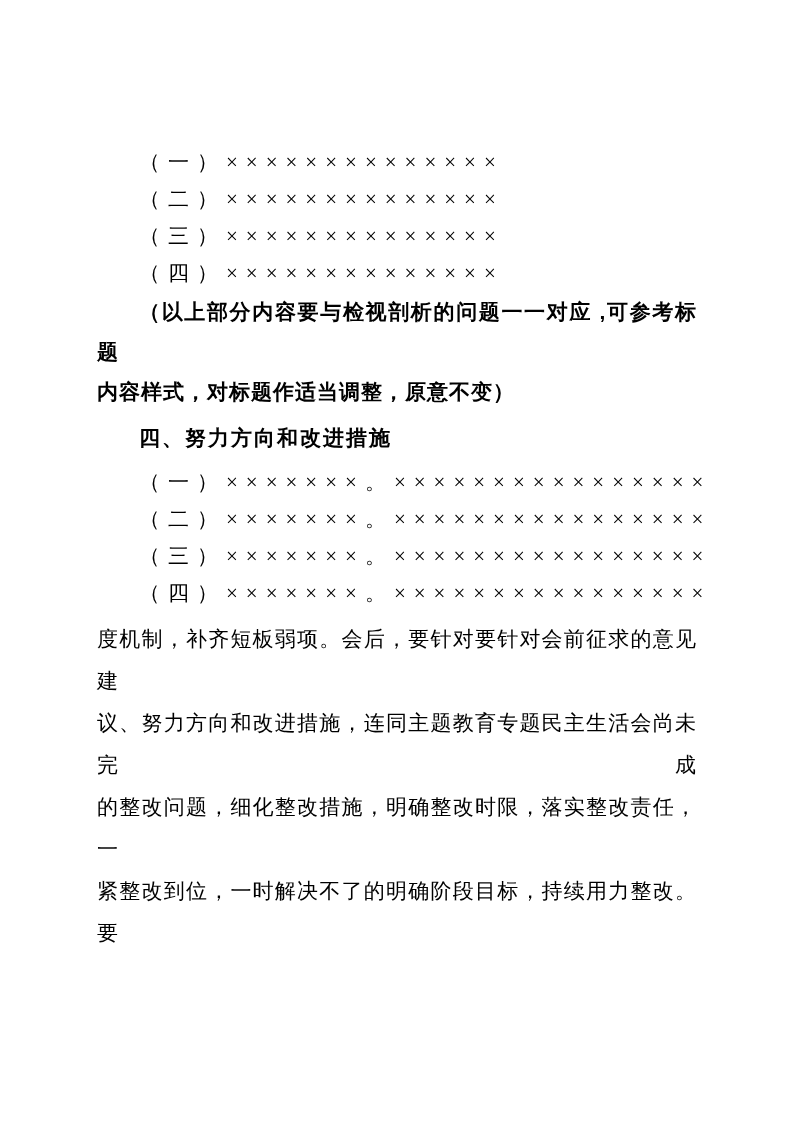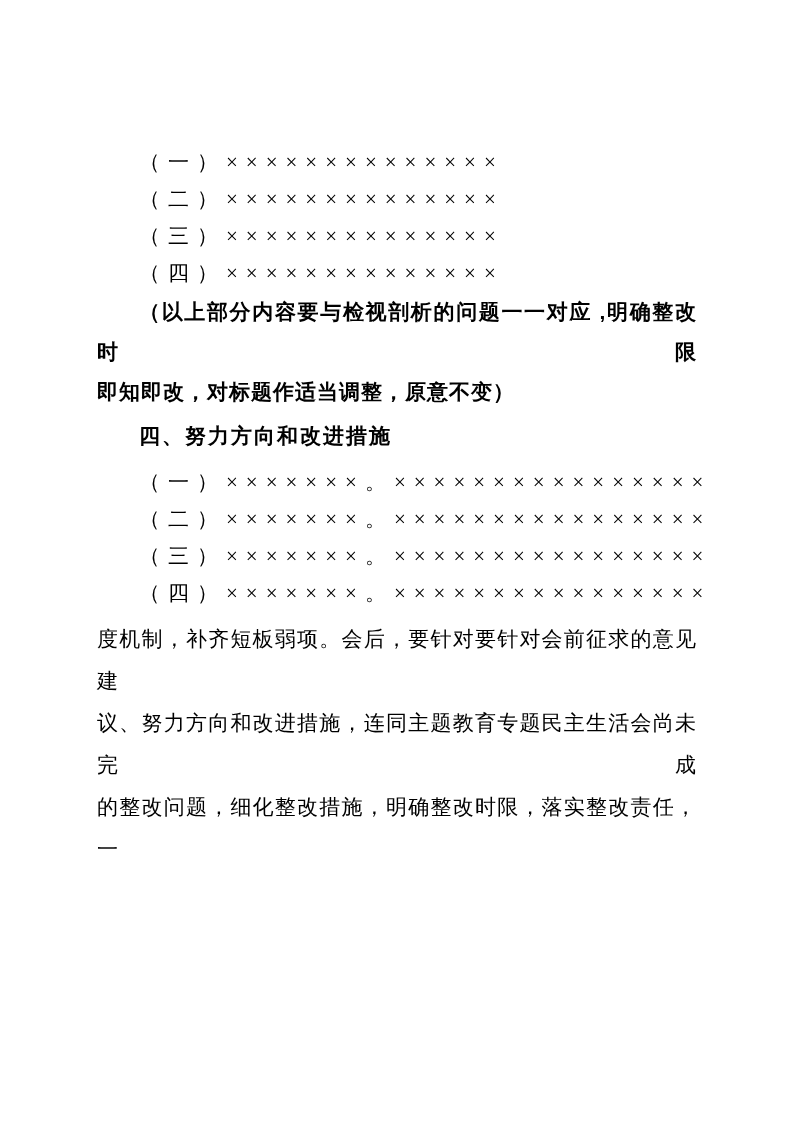--- a/index.html
+++ b/index.html
@@ -32,21 +32,21 @@
     line-height: 40px;
     letter-spacing: 1px;
   }
   .bold-line.first {
     text-indent: 2em;
     text-align: justify;
     text-align-last: justify;
   }
   
   .heading {
-    font-family: Liberation Mono, monospace;
+    font-family: Liberation Sans, sans-serif;
     font-weight: 700;
     font-size: 21px;
     line-height: 44px;
     text-indent: 2em;
     letter-spacing: 2px;
     margin-top: 4px;
   }
   .measures { margin-top: 4px; }
   
   .body-par { margin-top: 6px; }
@@ -65,33 +65,34 @@
 <div class="page">
 
   <div>
     <div class="xline">（一）××××××××××××××</div>
     <div class="xline">（二）××××××××××××××</div>
     <div class="xline">（三）××××××××××××××</div>
     <div class="xline">（四）××××××××××××××</div>
   </div>
 
   <div>
-    <div class="bold-line first">（以上部分内容要与检视剖析的问题一一对应 ,明确整改时限</div>
-    <div class="bold-line">即知即改，对标题作适当调整，原意不变）</div>
+    <div class="bold-line first">（以上部分内容要与检视剖析的问题一一对应 ,可参考标题</div>
+    <div class="bold-line">内容样式，对标题作适当调整，原意不变）</div>
   </div>
 
   <div class="heading">四、努力方向和改进措施</div>
 
   <div class="measures">
     <div class="xline">（一）×××××××。××××××××××××××××</div>
     <div class="xline">（二）×××××××。××××××××××××××××</div>
     <div class="xline">（三）×××××××。××××××××××××××××</div>
     <div class="xline">（四）×××××××。××××××××××××××××</div>
   </div>
 
   <div class="body-par">
     <div class="body-line">度机制，补齐短板弱项。会后，要针对要针对会前征求的意见建</div>
     <div class="body-line">议、努力方向和改进措施，连同主题教育专题民主生活会尚未完成</div>
     <div class="body-line">的整改问题，细化整改措施，明确整改时限，落实整改责任，一</div>
+    <div class="body-line">紧整改到位，一时解决不了的明确阶段目标，持续用力整改。要</div>
 
   </div>
 
 </div>
 
 </body></html>

